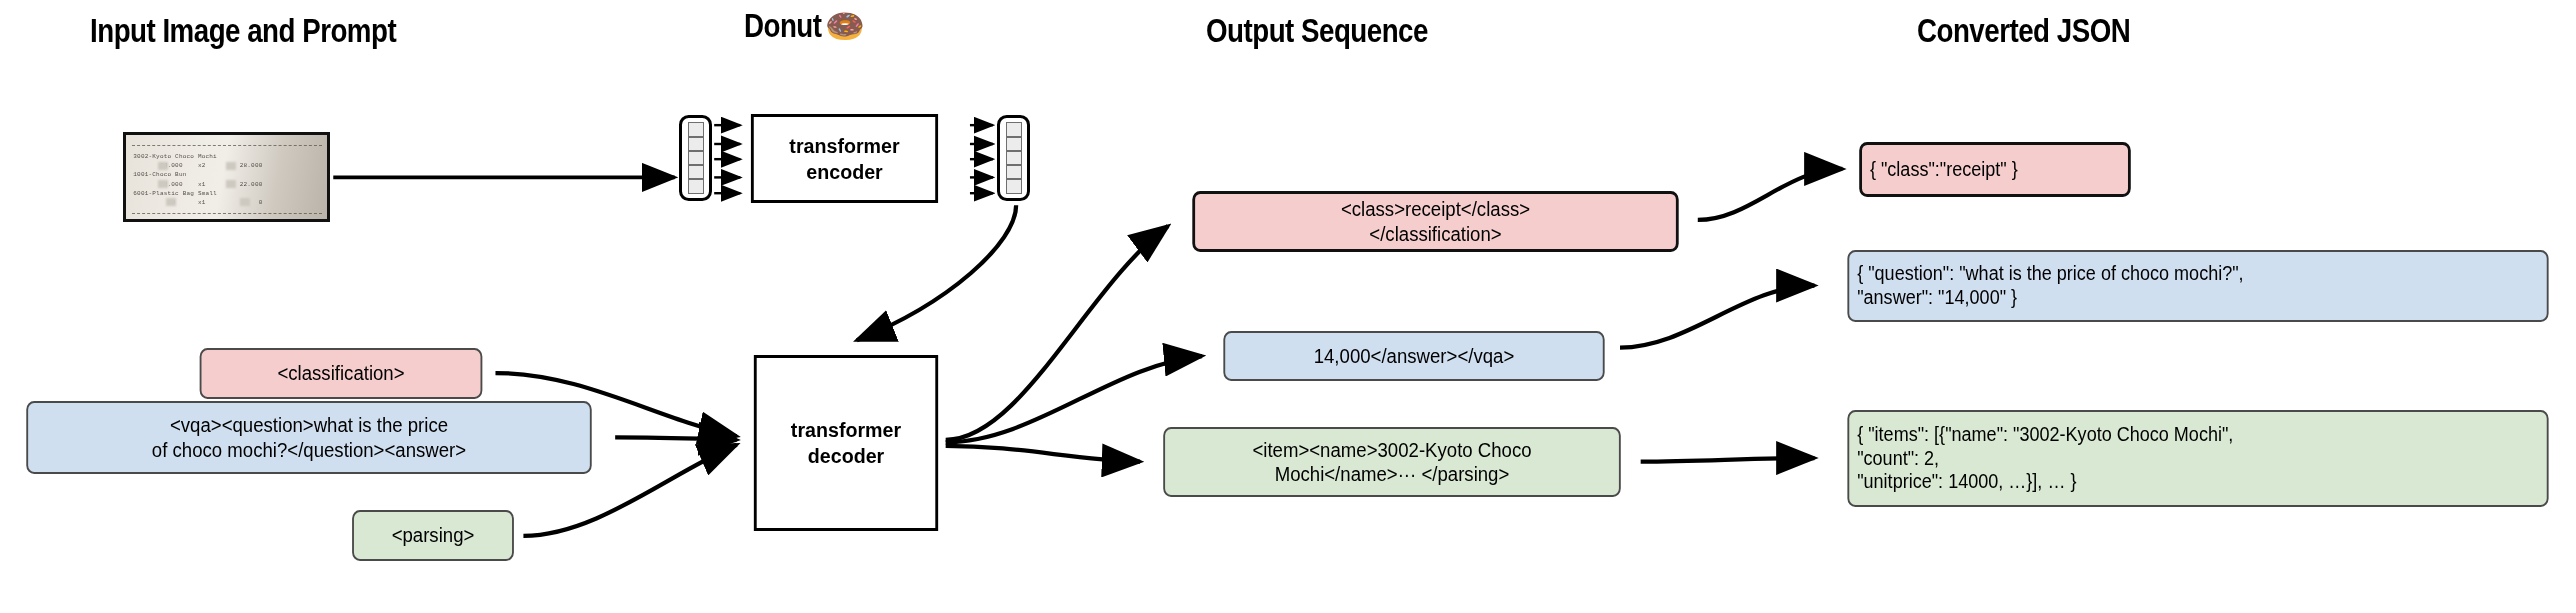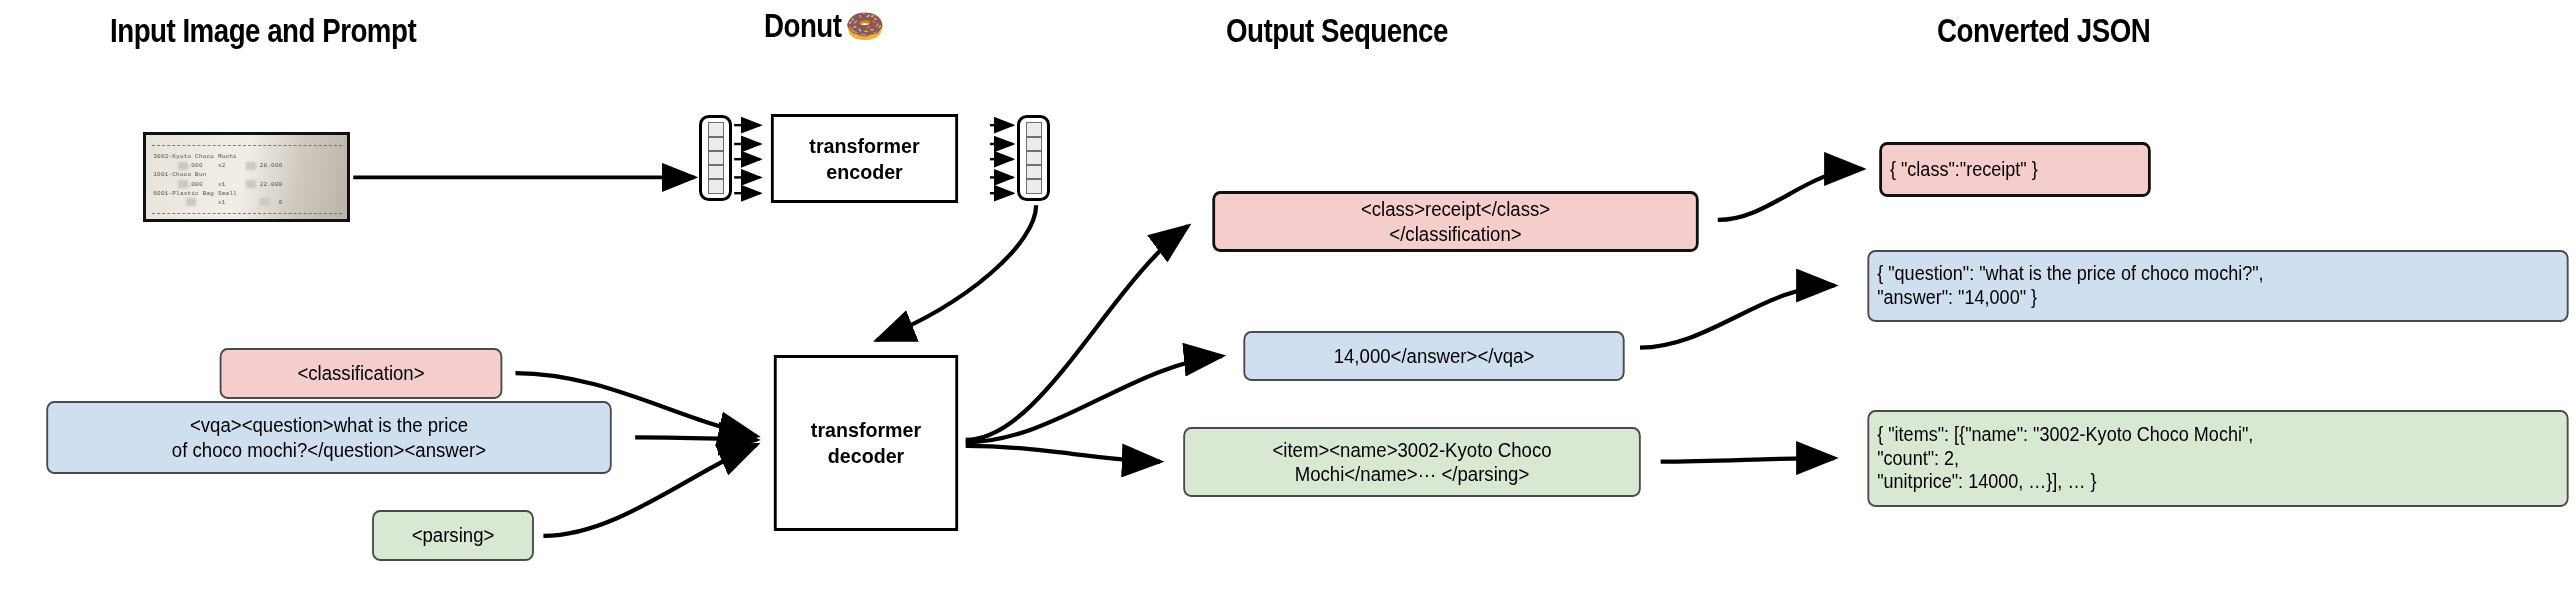--- a/index.html
+++ b/index.html
@@ -1,19 +1,19 @@
 <!DOCTYPE html>
 <html style="font-size:9.7px"><head>
 <meta charset="utf-8">
 <style>
   html,body{margin:0;padding:0;background:#ffffff;}
   body{width:2576px;height:613px;position:relative;overflow:hidden;
        font-family:"Liberation Sans",sans-serif;}
 
-  .stage{position:absolute;inset:0;margin-left:20px;}
+  .stage{position:absolute;inset:0;}
 
   
   .col-header{
     position:absolute;
     font-family:"Liberation Sans",sans-serif;
     font-weight:bold;
     font-size:33px;
     letter-spacing:-0.6px;
     color:#000;
     white-space:nowrap;

